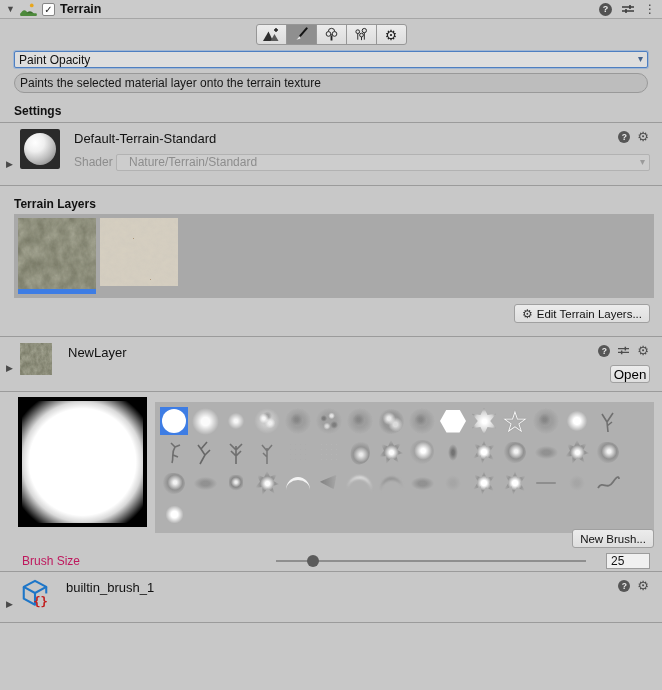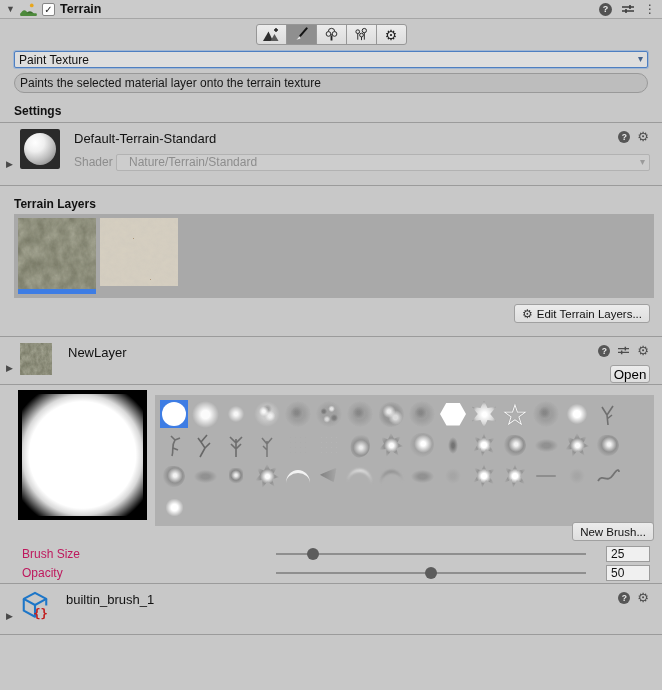--- a/index.html
+++ b/index.html
@@ -79,21 +79,21 @@
   .ltile{width:78px;align-self:flex-start;position:relative;}
   .ltile .tex{width:78px;height:71px;display:block;}
   .ltile .selbar{height:5px;background:#3e7de4;}
   .edit-row{margin:6px 12px 13px 0;text-align:right;height:19px;}
   .ubtn{display:inline-flex;align-items:center;gap:4px;height:19px;background:linear-gradient(#ececec,#dedede);
         border:1px solid #a0a0a0;border-radius:3px;padding:0 7px;font-size:11.5px;color:#111;}
   .ubtn .gear-s{font-family:"DejaVu Sans",sans-serif;font-size:12px;color:#333;}
   .ubtn .gear-s::before{content:"\2699";}
 
   
-  .layer-box{margin-top:9px;height:49px;}
+  .layer-box{margin-top:9px;height:56px;}
   .layer-box .inner{display:grid;grid-template-columns:16px 40px 1fr;padding:6px 12px 4px 4px;}
   .lb-rail{display:flex;align-items:flex-end;justify-content:center;padding-bottom:2px;}
   .lb-thumb{width:32px;height:32px;}
   .lb-thumb svg{display:block;}
   .lb-title{font-size:13px;padding:2px 0 0 8px;}
   .open-btn{position:absolute;right:12px;top:28px;height:18px;width:40px;background:linear-gradient(#ececec,#dedede);
             border:1px solid #a0a0a0;border-radius:3px;display:flex;align-items:center;justify-content:center;}
 
   
   .brush-area{margin:5px 8px 0 18px;display:flex;align-items:flex-start;gap:8px;height:130px;}
@@ -272,21 +272,21 @@
           <path d="M4 7 V13.5 M11 6.2 V13.5 M8 10.6 V14" stroke="#222"></path>
         </svg>
       </div>
       <div class="toolbtn">
         <span class="gear-glyph">⚙</span>
       </div>
     </div>
   </div>
 
   <div class="dropdown">
-    <span>Paint Texture</span>
+    <span>Paint Opacity</span>
     <span class="arrow"></span>
   </div>
 
   <div class="helpbox">
     <span>Paints the selected material layer onto the terrain texture</span>
   </div>
 
   <div class="section-label">Settings</div>
 
   <div class="ibox material-box">
@@ -529,27 +529,20 @@
     <button class="ubtn">New Brush...</button>
   </div>
 
   <div class="slider-row">
     <span class="slider-label">Brush Size</span>
     <span class="slider-track">
       <span class="slider-handle" id="bs-handle" style="left: calc(12% - 6px);"></span>
     </span>
     <input class="value-field" value="25" style="">
   </div>
-  <div class="slider-row">
-    <span class="slider-label">Opacity</span>
-    <span class="slider-track">
-      <span class="slider-handle" id="op-handle" style="left: calc(50% - 6px);"></span>
-    </span>
-    <input class="value-field" value="50" style="">
-  </div>
 
 
   <div class="ibox builtin-box">
     <div class="inner">
       <div class="bb-rail">
         <span class="foldout closed"></span>
       </div>
       <div>
         <svg viewBox="0 0 32 32" width="30" height="30">
           <g fill="none" stroke="#1d76c8" stroke-width="2.2" stroke-linejoin="round">

